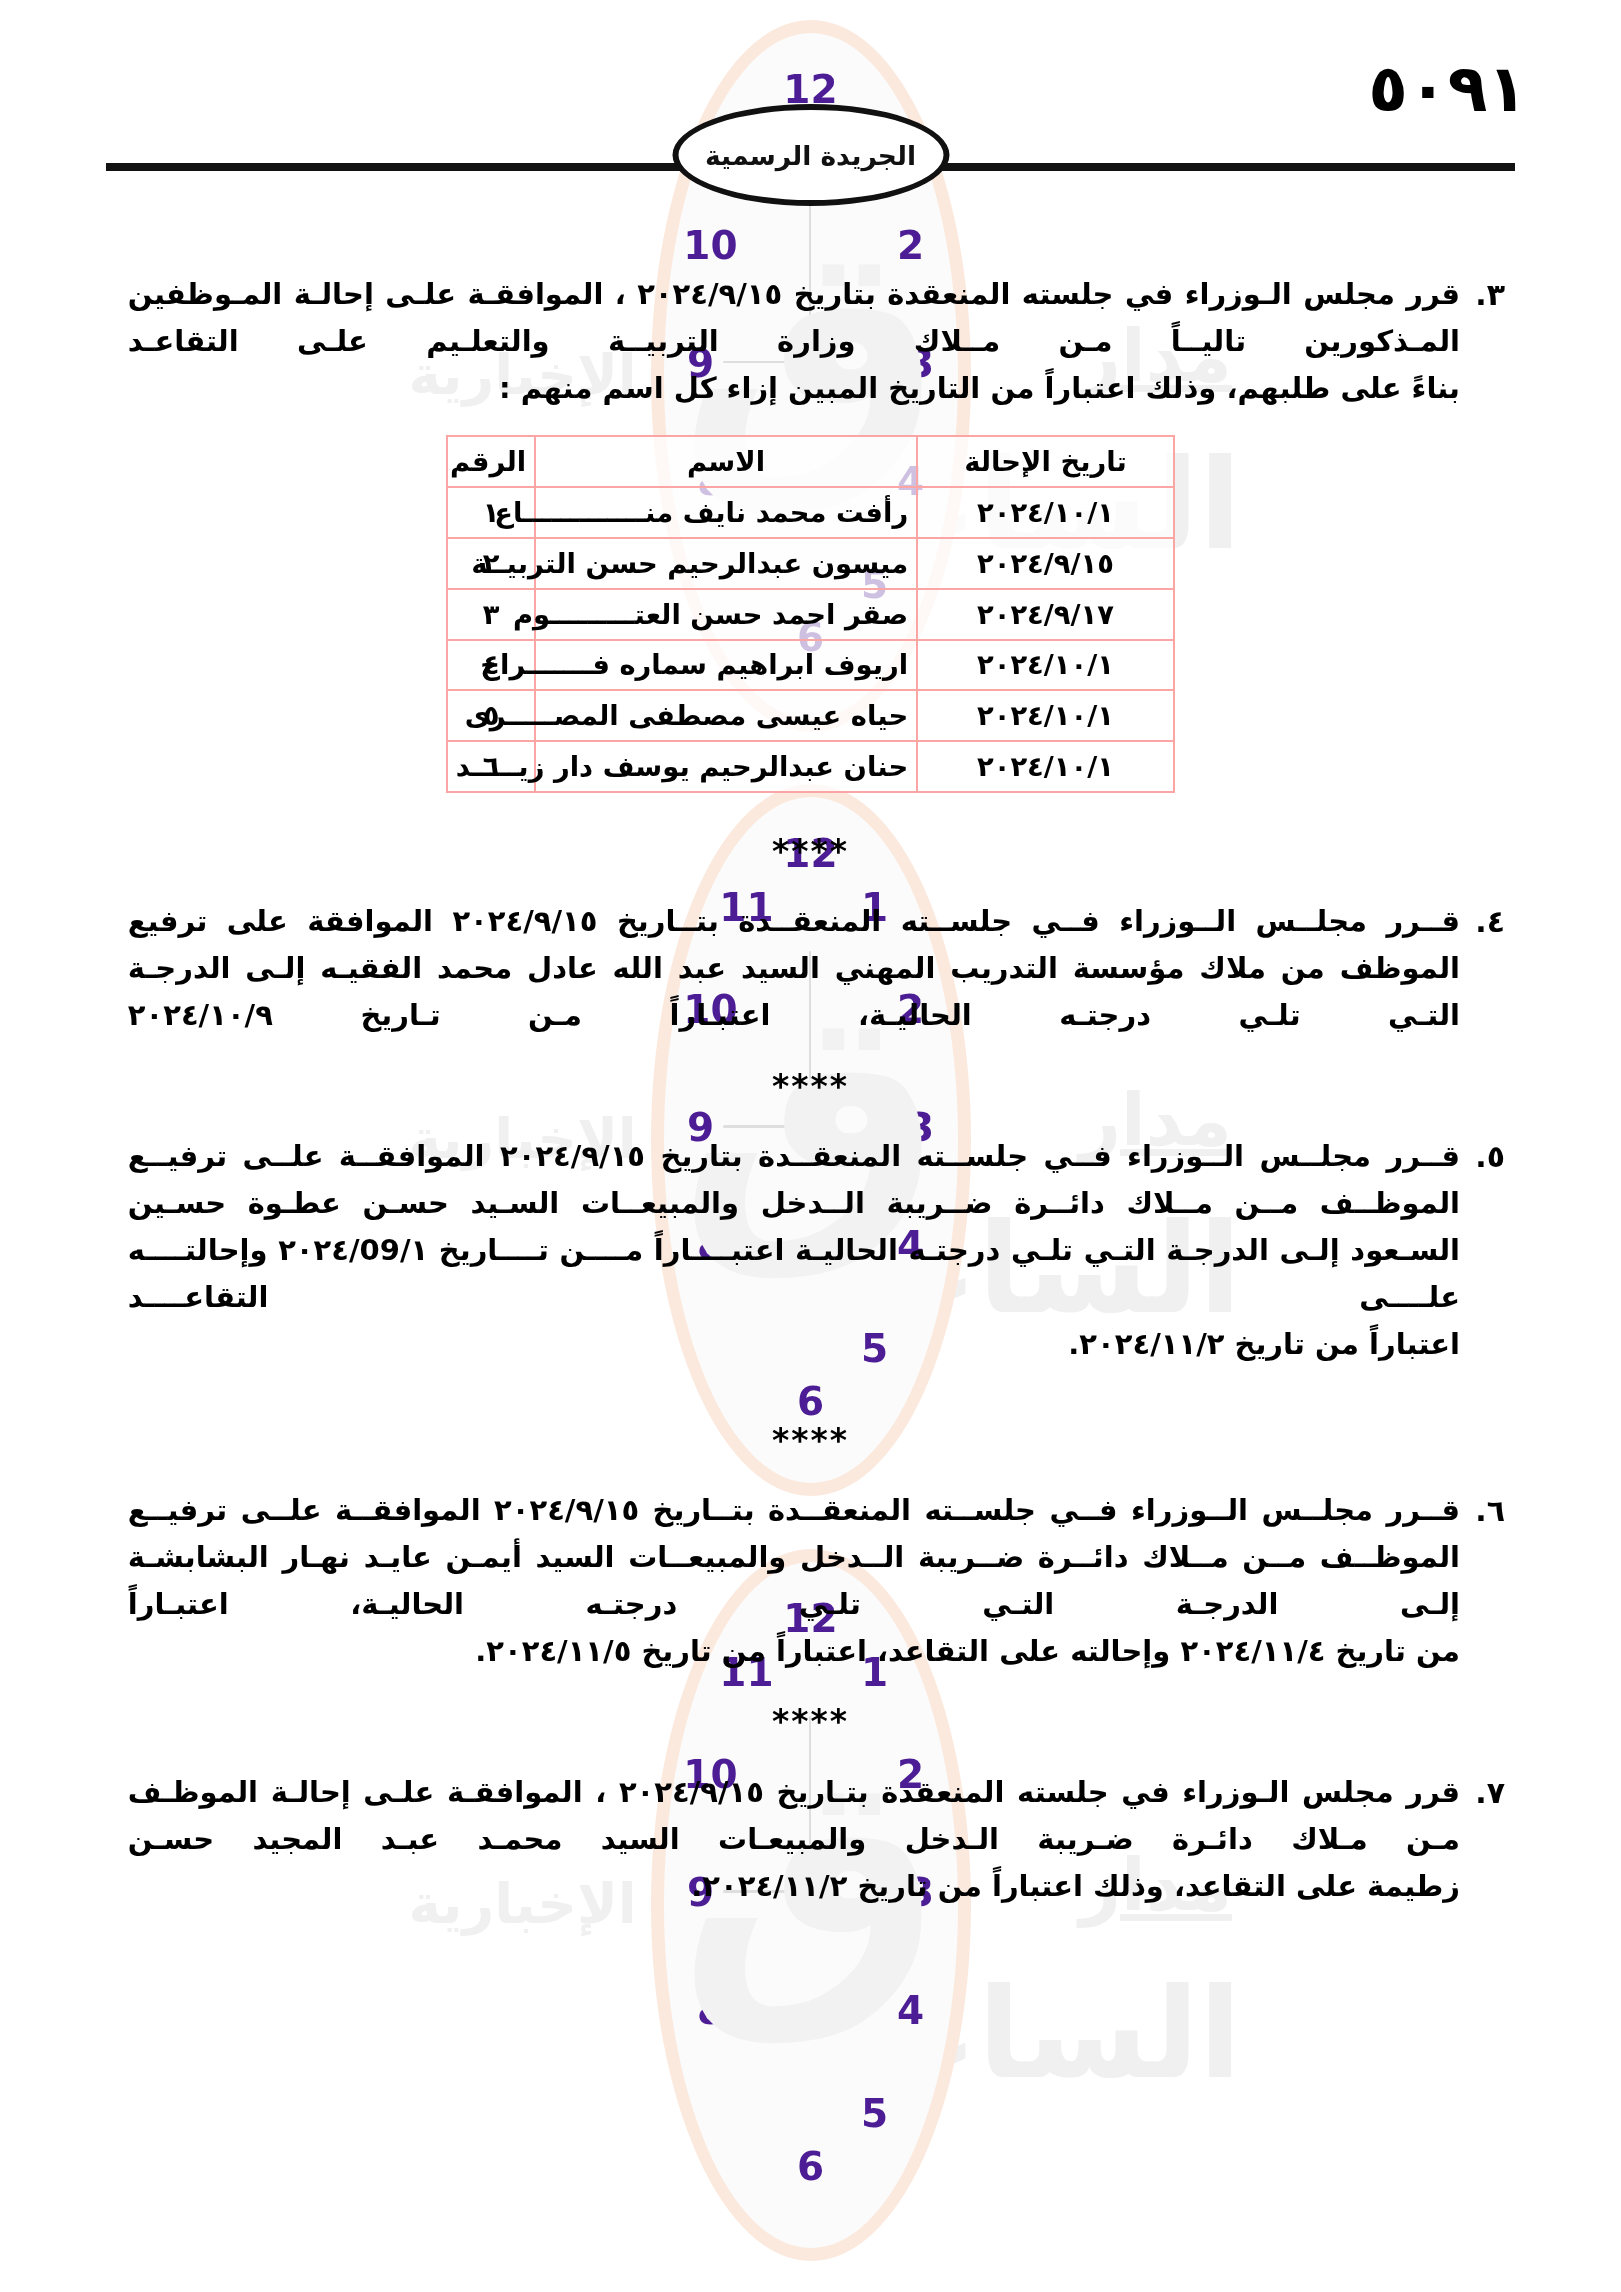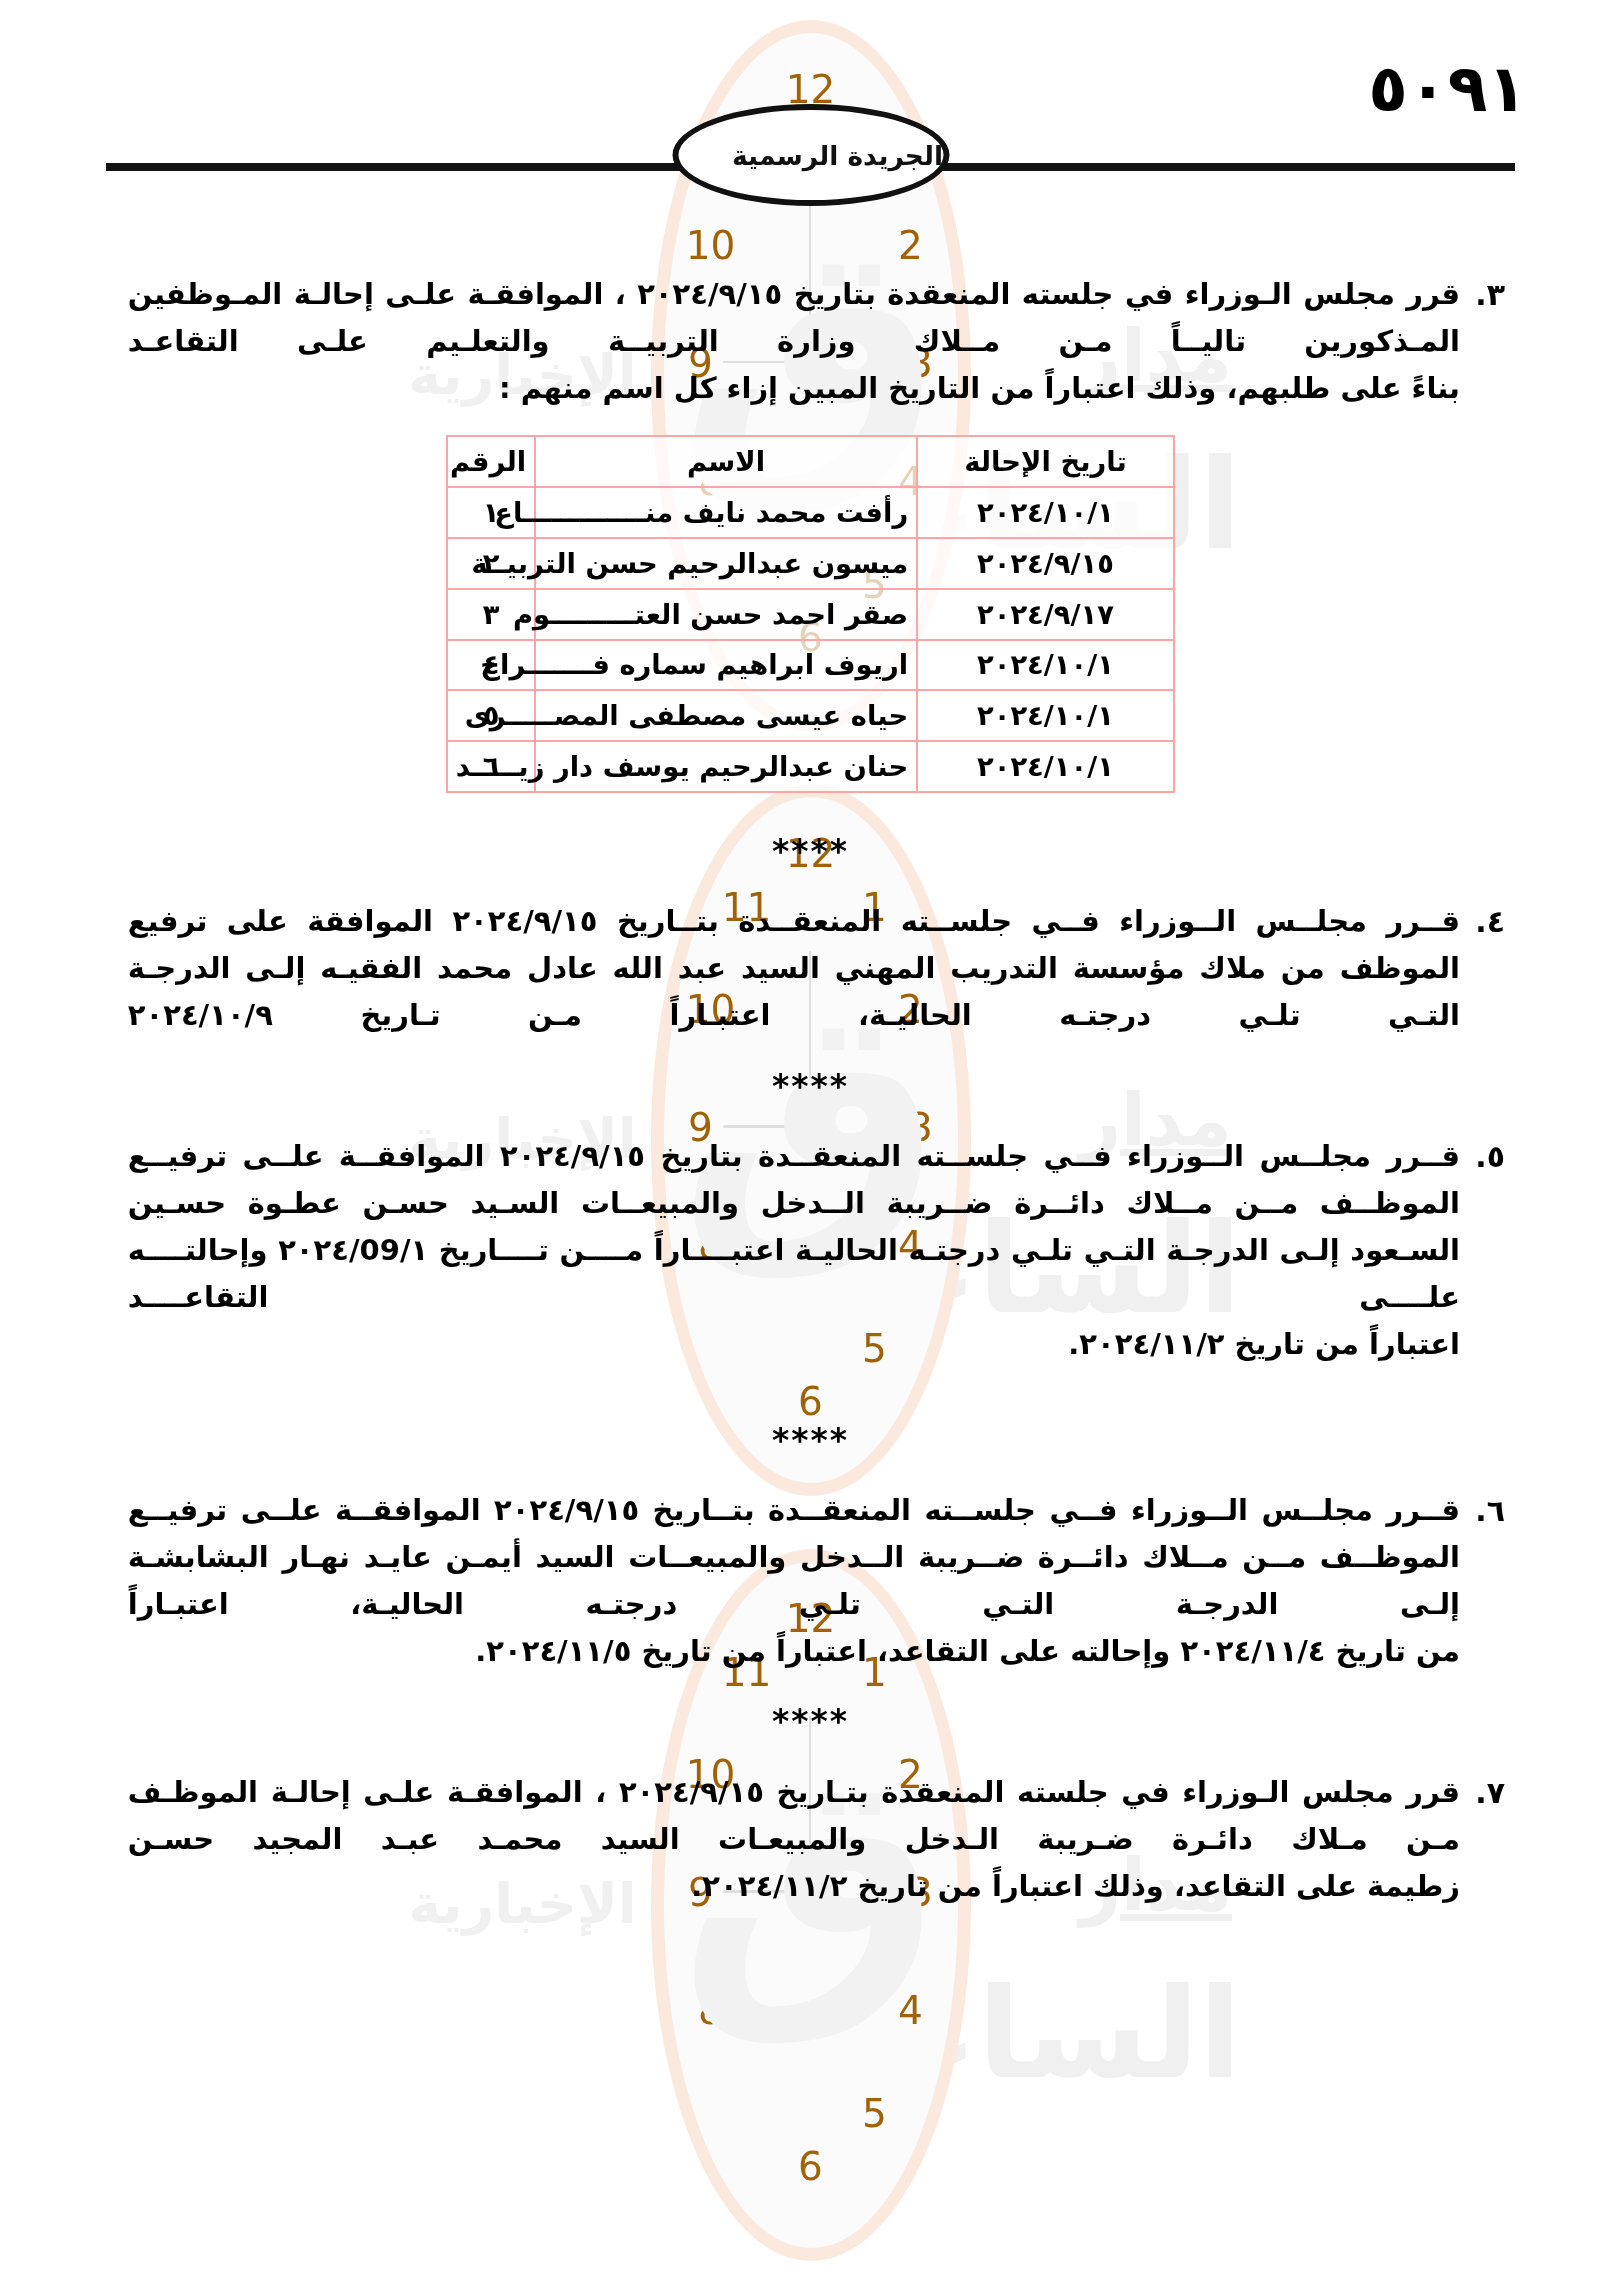--- a/index.html
+++ b/index.html
@@ -14,21 +14,21 @@
   
   .wm-layer{position:absolute;inset:0;z-index:0;pointer-events:none;}
   .wm-group{position:absolute;left:50%;transform:translateX(-50%);
             width:882px;height:745px;opacity:1;}
   .wm-clock{position:absolute;left:50%;top:0;transform:translateX(-50%);
             width:294px;height:686px;}
   .wm-oval{position:absolute;left:50%;top:0;transform:translateX(-50%);
            width:294px;height:686px;border-radius:50%;
            border:13.7px solid #fbe9de;background:#fbfbfb;}
   .wm-dial{position:absolute;inset:0;}
-  .wm-num{position:absolute;color:#a16207;font-size:39px;font-weight:400;
+  .wm-num{position:absolute;color:#4c1d95;font-size:39px;font-weight:700;
           font-family:"DejaVu Sans",sans-serif;transform:translate(-50%,-50%);}
   .wm-hand{position:absolute;background:#dedede;border-radius:2px;}
   .wm-center{position:absolute;left:50%;top:50%;width:9.8px;height:9.8px;
              margin:-4.9px 0 0 -4.9px;border-radius:50%;background:#d8d8d8;}
   .wm-logo-swirl{position:absolute;left:50%;top:48%;transform:translate(-50%,-50%);
                  font-size:294px;color:#f2f2f2;font-weight:700;line-height:1;}
   .wm-word{position:absolute;color:#f0f0f0;font-weight:700;
            font-family:"DejaVu Sans",sans-serif;white-space:nowrap;}
   .wm-madar{font-size:72px;text-decoration:underline;}
   .wm-saa{font-size:125px;}
@@ -41,21 +41,21 @@
     position:absolute;top:51px;right:94px;
     font-size:65px;font-weight:700;letter-spacing:3.9px;
     color:#000;font-family:"DejaVu Sans",sans-serif;
   }
 
   .masthead{position:absolute;top:137px;left:106px;right:106px;height:88px;}
   .rule{position:absolute;top:25.5px;left:0;right:0;height:8.8px;background:#121212;}
   .oval{
     position:absolute;top:-33px;left:50%;transform:translateX(-50%);
     width:265px;height:90px;border:6.9px solid #111;border-radius:50%;
-    background:#fff;display:flex;align-items:center;justify-content:flex-start;
+    background:#fff;display:flex;align-items:center;justify-content:center;
   }
   .oval span{font-size:26.5px;font-weight:700;color:#111;
              font-family:"DejaVu Sans",sans-serif;}
 
   .body{position:absolute;top:271px;left:116px;right:116px;}
 
   .decree{display:flex;flex-direction:row;align-items:flex-start;
           margin-bottom:0;}
   .decree-num{
     flex:0 0 auto;width:45px;text-align:right;

